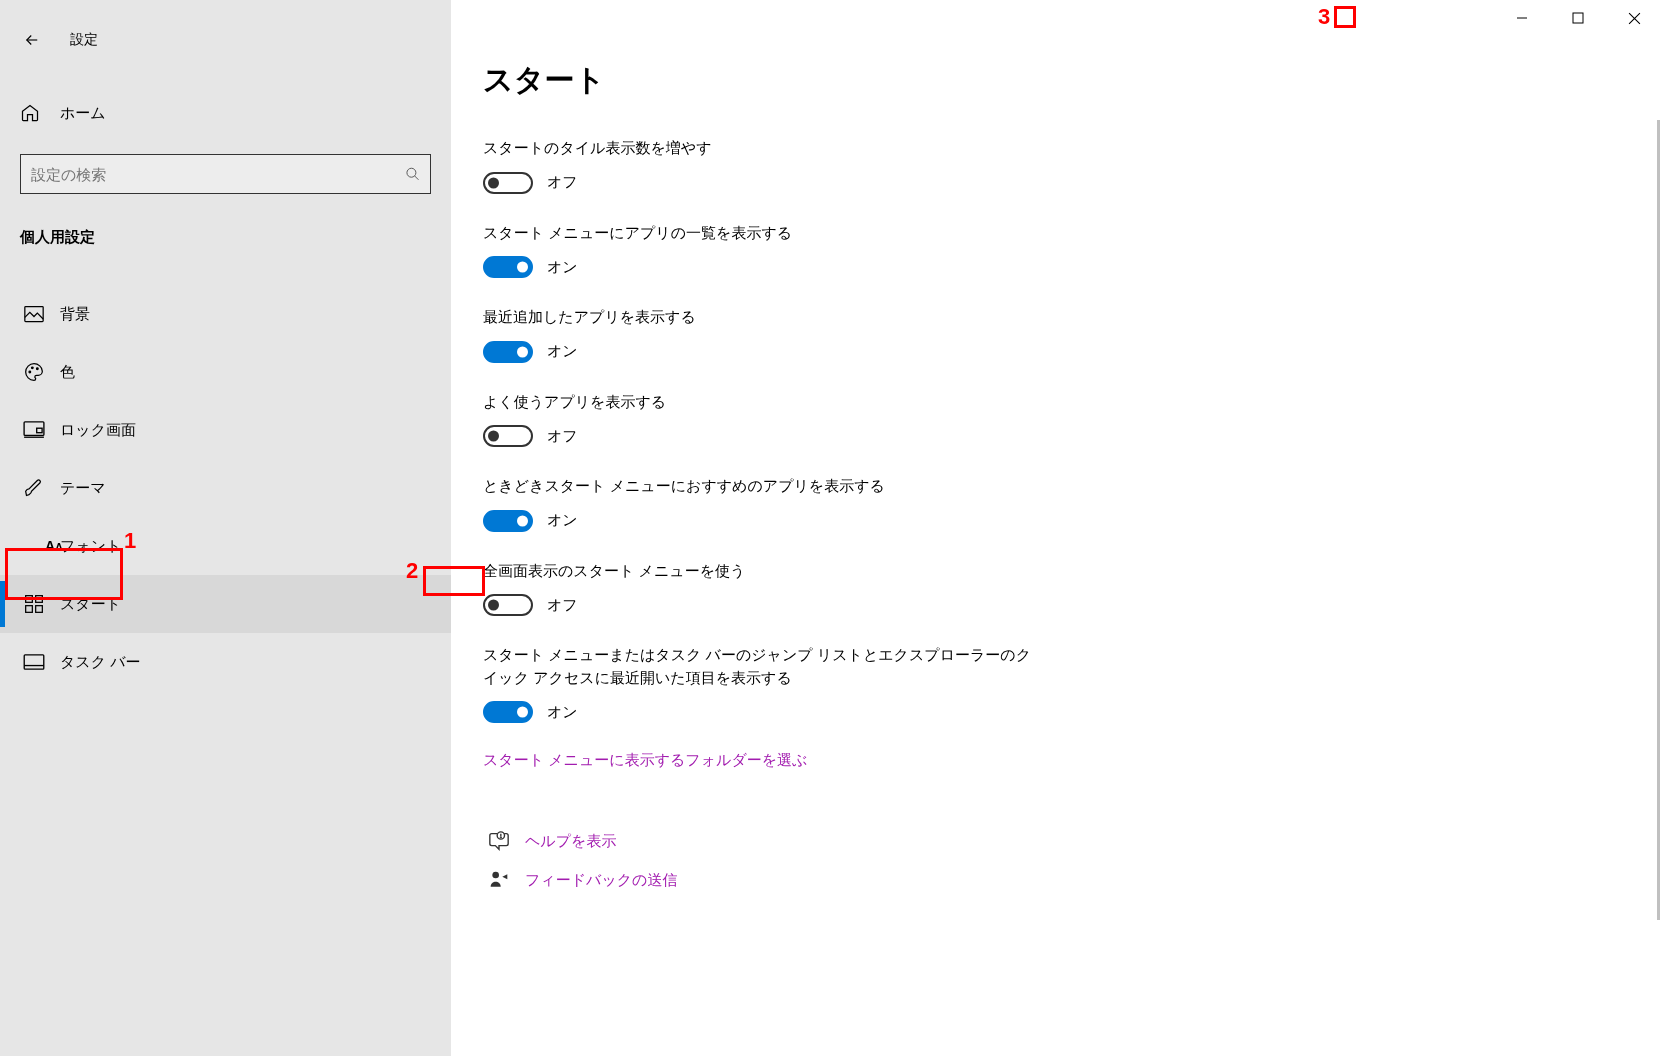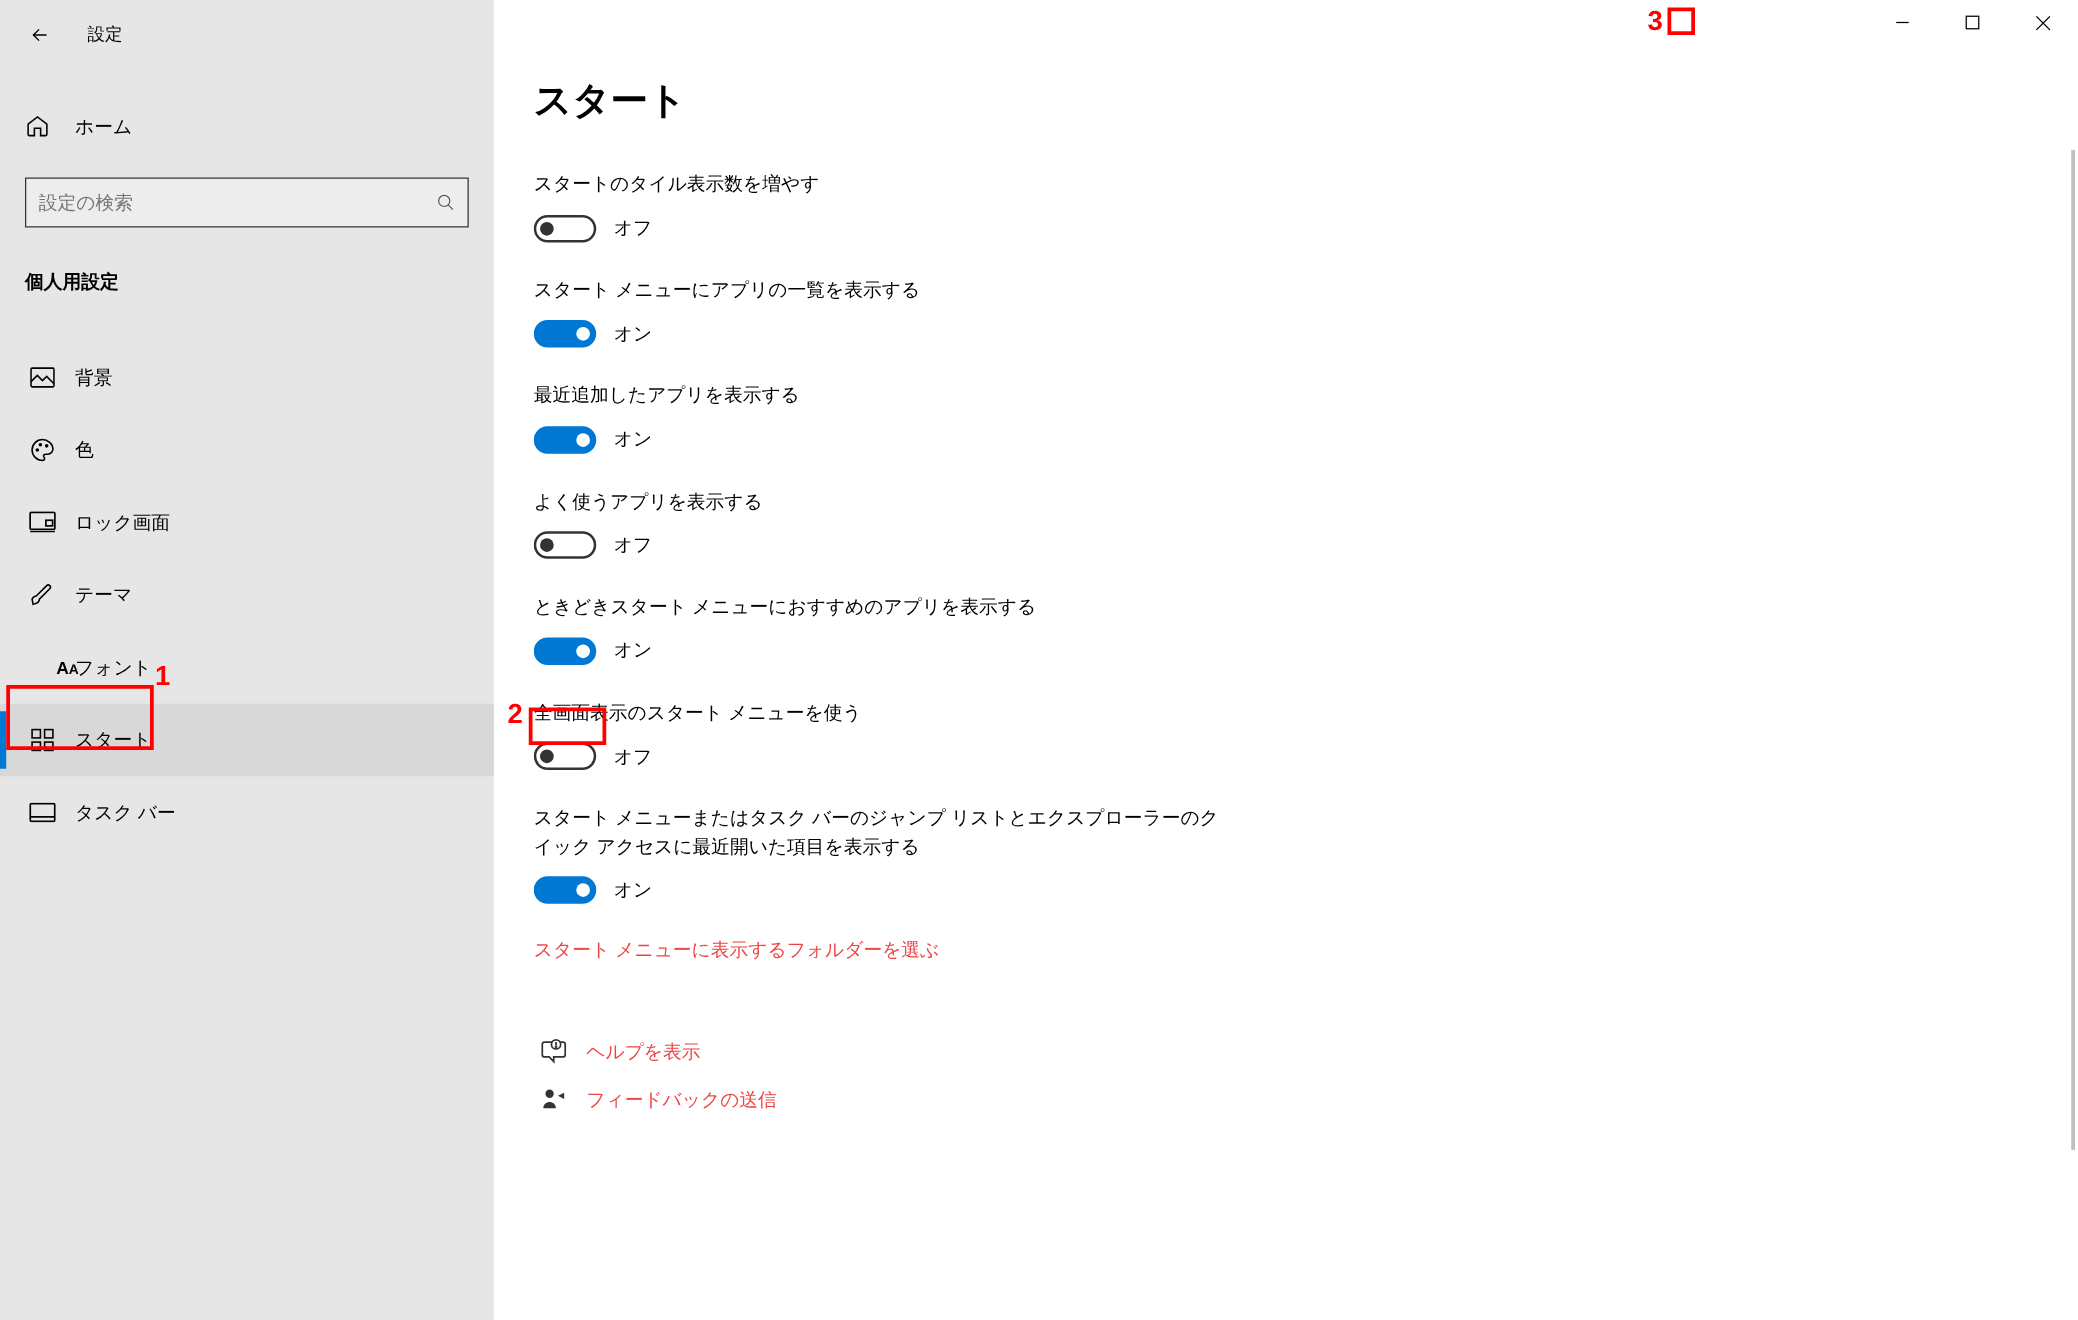--- a/index.html
+++ b/index.html
@@ -12,23 +12,23 @@
     height: 1056px;
     overflow: hidden;
     position: relative;
   }
   .window {
     display: flex;
     width: 100%;
     height: 100%;
   }
   .sidebar {
-    width: 395px;
+    width: 451px;
     background: #e6e6e6;
-    padding-top: 8px;
+    padding-top: 20px;
     flex-shrink: 0;
   }
   .titlebar {
     display: flex;
     align-items: center;
     height: 40px;
     padding-left: 16px;
   }
   .back-btn {
     width: 32px;
@@ -182,21 +182,21 @@
     width: 11px;
     height: 11px;
     border-radius: 50%;
     background: #fff;
   }
   .toggle-text {
     margin-left: 14px;
     font-size: 15px;
   }
   .link {
-    color: #ef4444;
+    color: #a21caf;
     font-size: 15px;
     cursor: pointer;
     display: inline-block;
   }
   .help-section {
     margin-top: 60px;
     text-align: right;
   }
   .help-row {
     display: flex;

